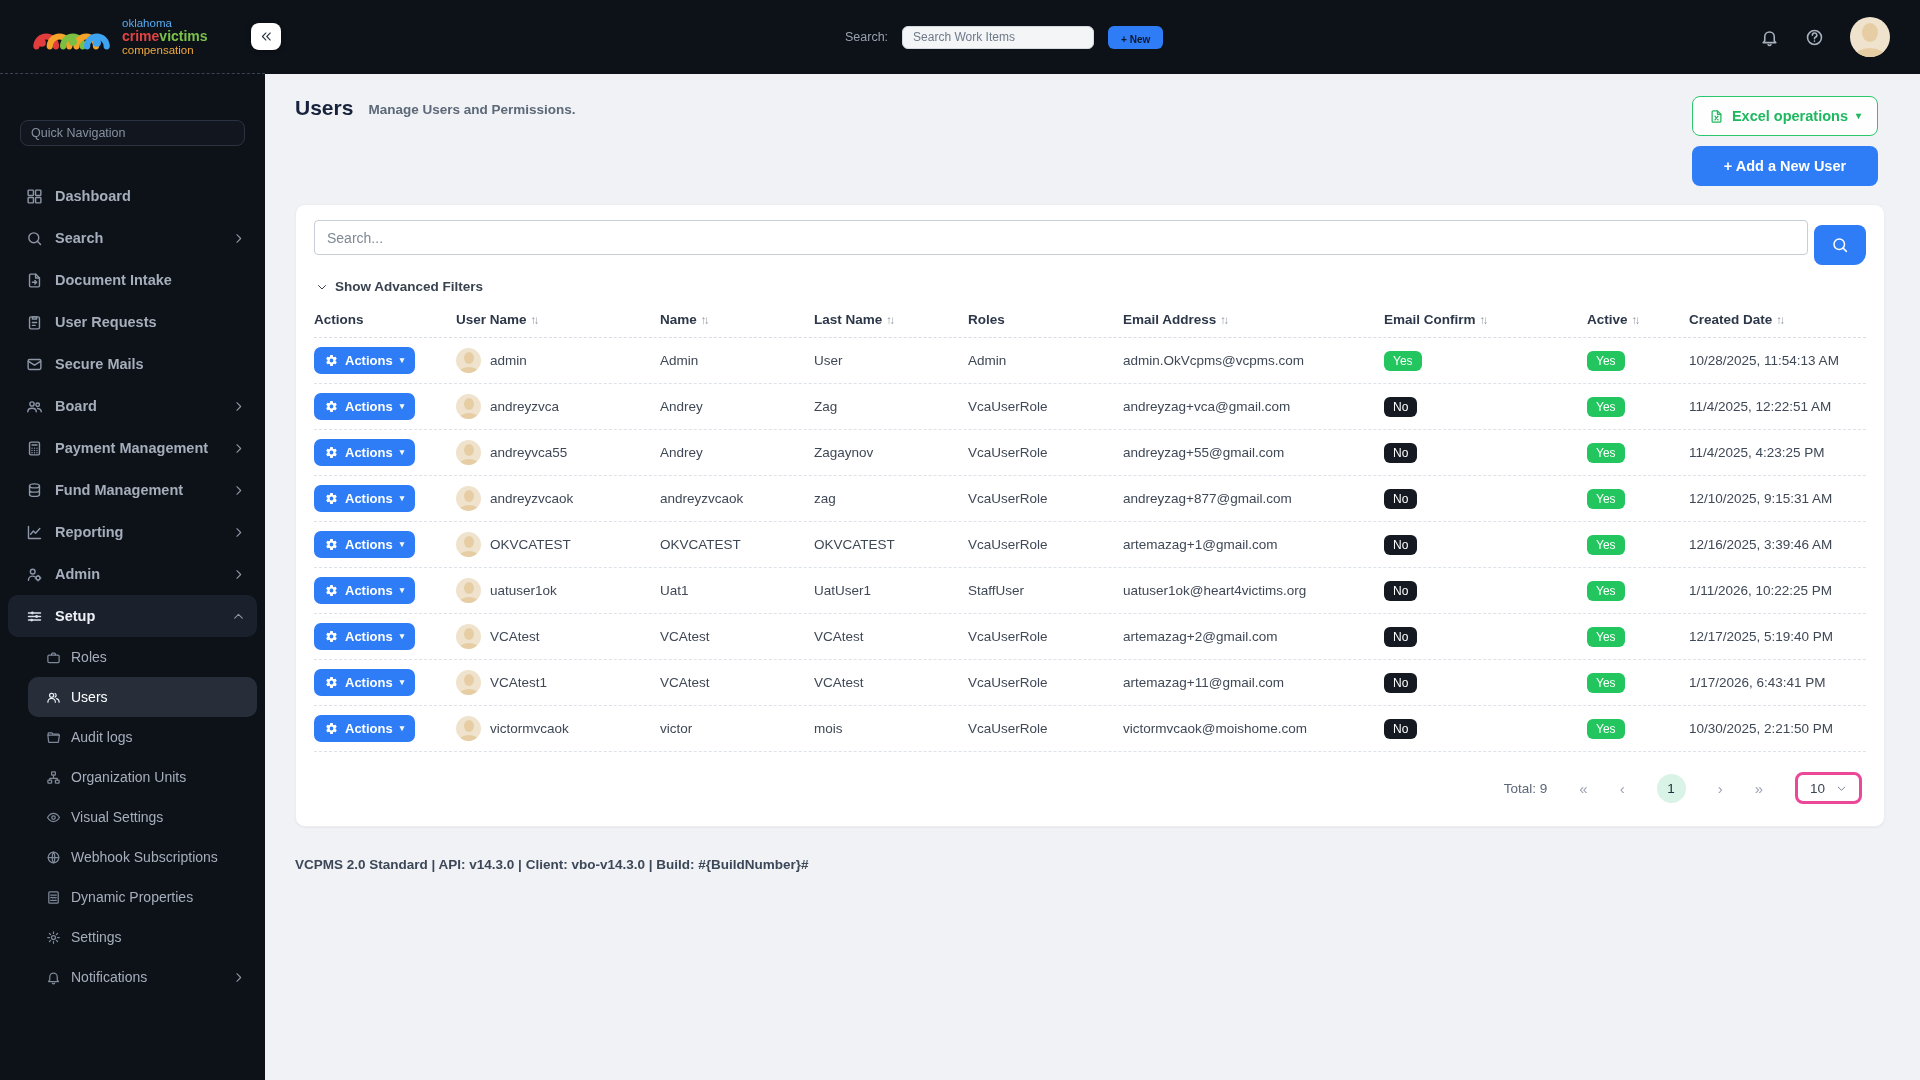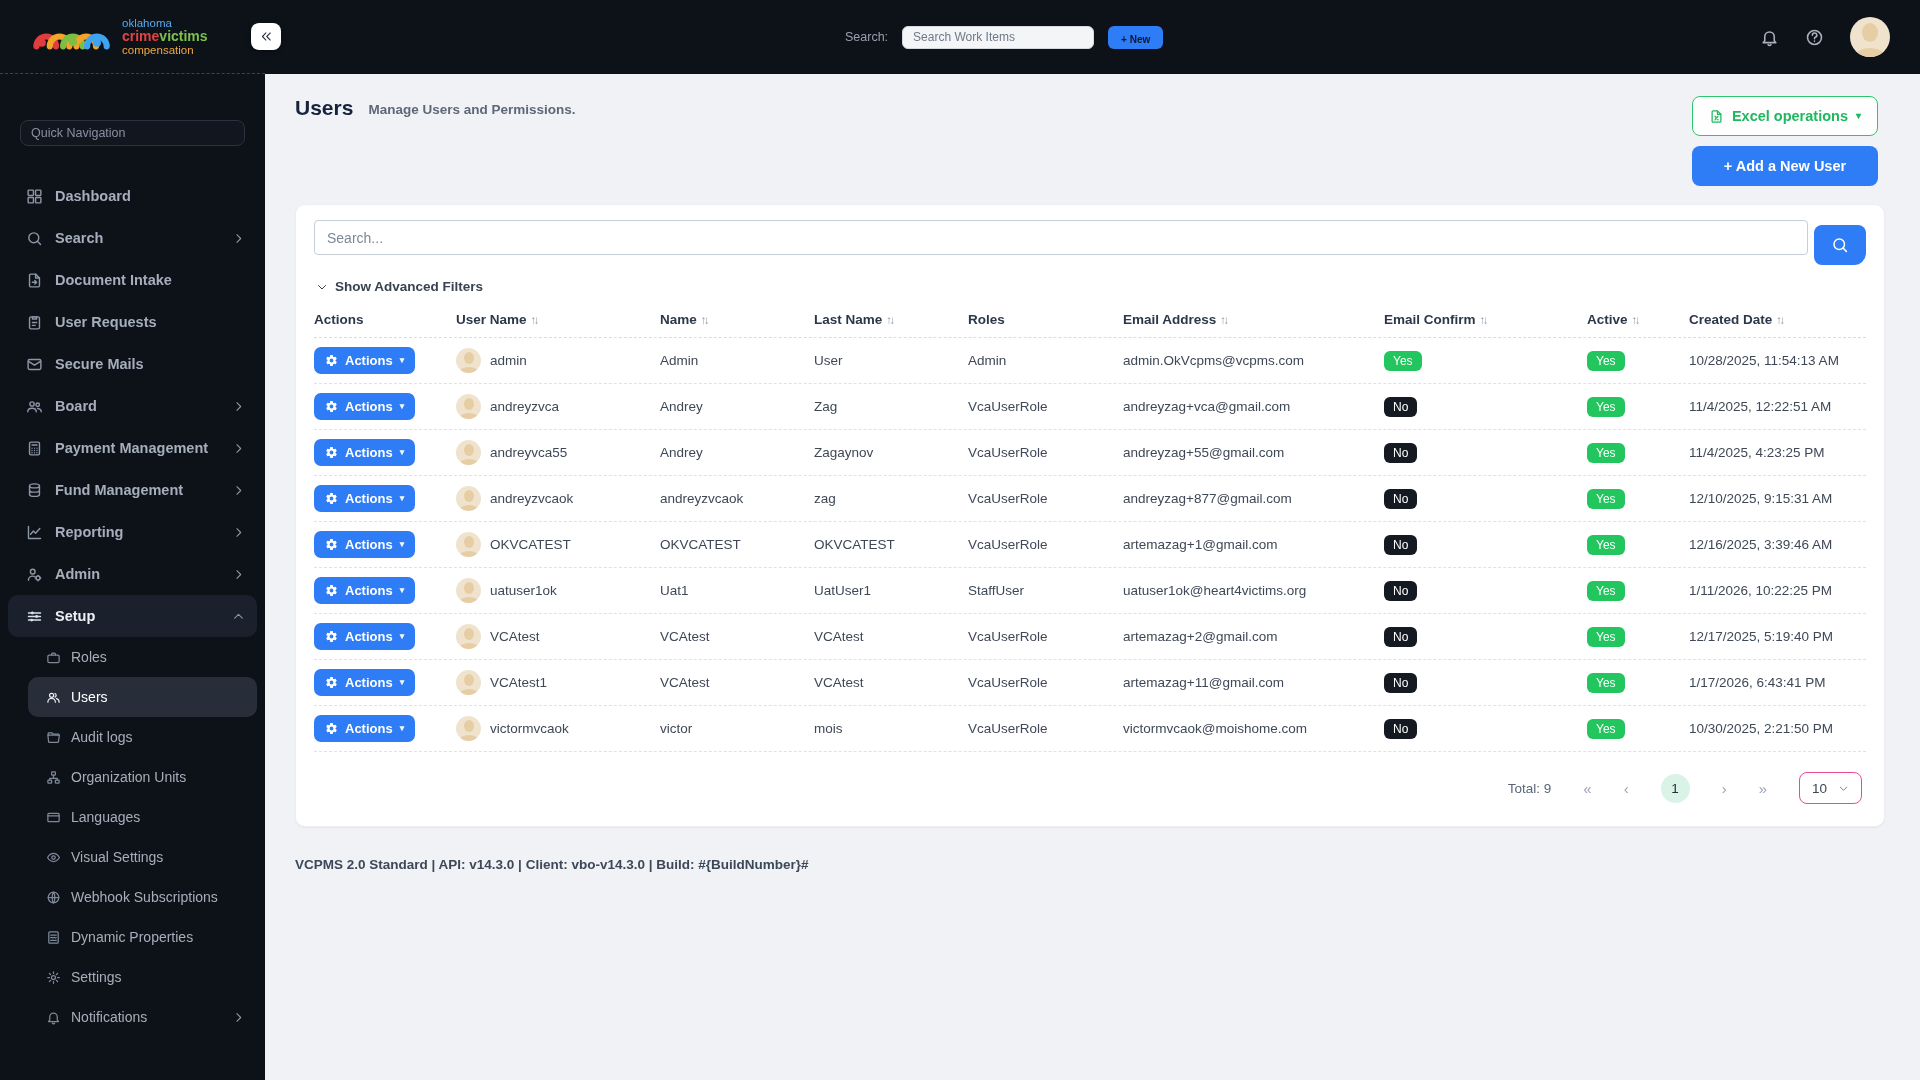--- a/index.html
+++ b/index.html
@@ -86,21 +86,21 @@
   .btn-actions { display:inline-flex; align-items:center; gap:7px; background:#2e7cf6; color:#fff; border:none; border-radius:7px; padding:6px 11px; font-size:13px; font-weight:700; cursor:pointer; font-family:inherit; }
   .btn-actions .ic { width:13px; height:13px; }
   .btn-actions .caret { font-size:9px; opacity:.95; }
   .badge { display:inline-block; padding:3px 9px; border-radius:6px; font-size:12px; font-weight:400; color:#fff; }
   .badge-yes { background:#22c55e; }
   .badge-no  { background:#151a22; }
 
   .pagination { display:flex; align-items:center; justify-content:flex-end; gap:32px; margin-top:20px; padding-right:4px; color:#5b6677; font-size:13.5px; }
   .pg-arrow { color:#9aa3b2; font-size:15px; cursor:pointer; user-select:none; }
   .pg-current { width:29px; height:29px; border-radius:50%; background:#d9f3e7; color:#22313f; display:flex; align-items:center; justify-content:center; cursor:pointer; }
-  .pg-size { display:flex; align-items:center; gap:11px; border:1px solid #ec4899; border-radius:8px; height:32px; padding:0 12px; color:#3c4553; cursor:pointer; }
+  .pg-size { display:flex; align-items:center; gap:11px; border:3px solid #ec4899; border-radius:8px; height:32px; padding:0 12px; color:#3c4553; cursor:pointer; }
   .pg-size .ic { width:11px; height:11px; color:#6b7585; }
 
   .footer { margin:30px 0 0 30px; font-size:13.5px; font-weight:700; color:#3c4858; }
 </style>
 </head>
 <body>
 
 <div class="topbar">
   <div class="topbar-center">
     <span class="tb-search-label">Search:</span>
@@ -329,29 +329,20 @@
             <rect x="3" y="16" width="6" height="5" rx="1"></rect>
             <rect x="15" y="16" width="6" height="5" rx="1"></rect>
             <path d="M12 8v3.5M6 16v-2.5h12V16"></path>
           </svg>
         </span>
         <span>Organization Units</span>
       </div>
       <div class="nav-item sub">
         <span class="ni-icon">
           <svg viewBox="0 0 24 24" fill="none" stroke="currentColor" stroke-width="2" stroke-linecap="round" stroke-linejoin="round">
-            <rect x="3" y="5.5" width="18" height="13" rx="1.5"></rect>
-            <path d="M3 9.5h18"></path>
-          </svg>
-        </span>
-        <span>Languages</span>
-      </div>
-      <div class="nav-item sub">
-        <span class="ni-icon">
-          <svg viewBox="0 0 24 24" fill="none" stroke="currentColor" stroke-width="2" stroke-linecap="round" stroke-linejoin="round">
             <path d="M2.5 12S6.5 5.5 12 5.5 21.5 12 21.5 12 17.5 18.5 12 18.5 2.5 12 2.5 12z"></path>
             <circle cx="12" cy="12" r="2.8"></circle>
           </svg>
         </span>
         <span>Visual Settings</span>
       </div>
       <div class="nav-item sub">
         <span class="ni-icon">
           <svg viewBox="0 0 24 24" fill="none" stroke="currentColor" stroke-width="2" stroke-linecap="round" stroke-linejoin="round">
             <circle cx="12" cy="12" r="8.5"></circle>

